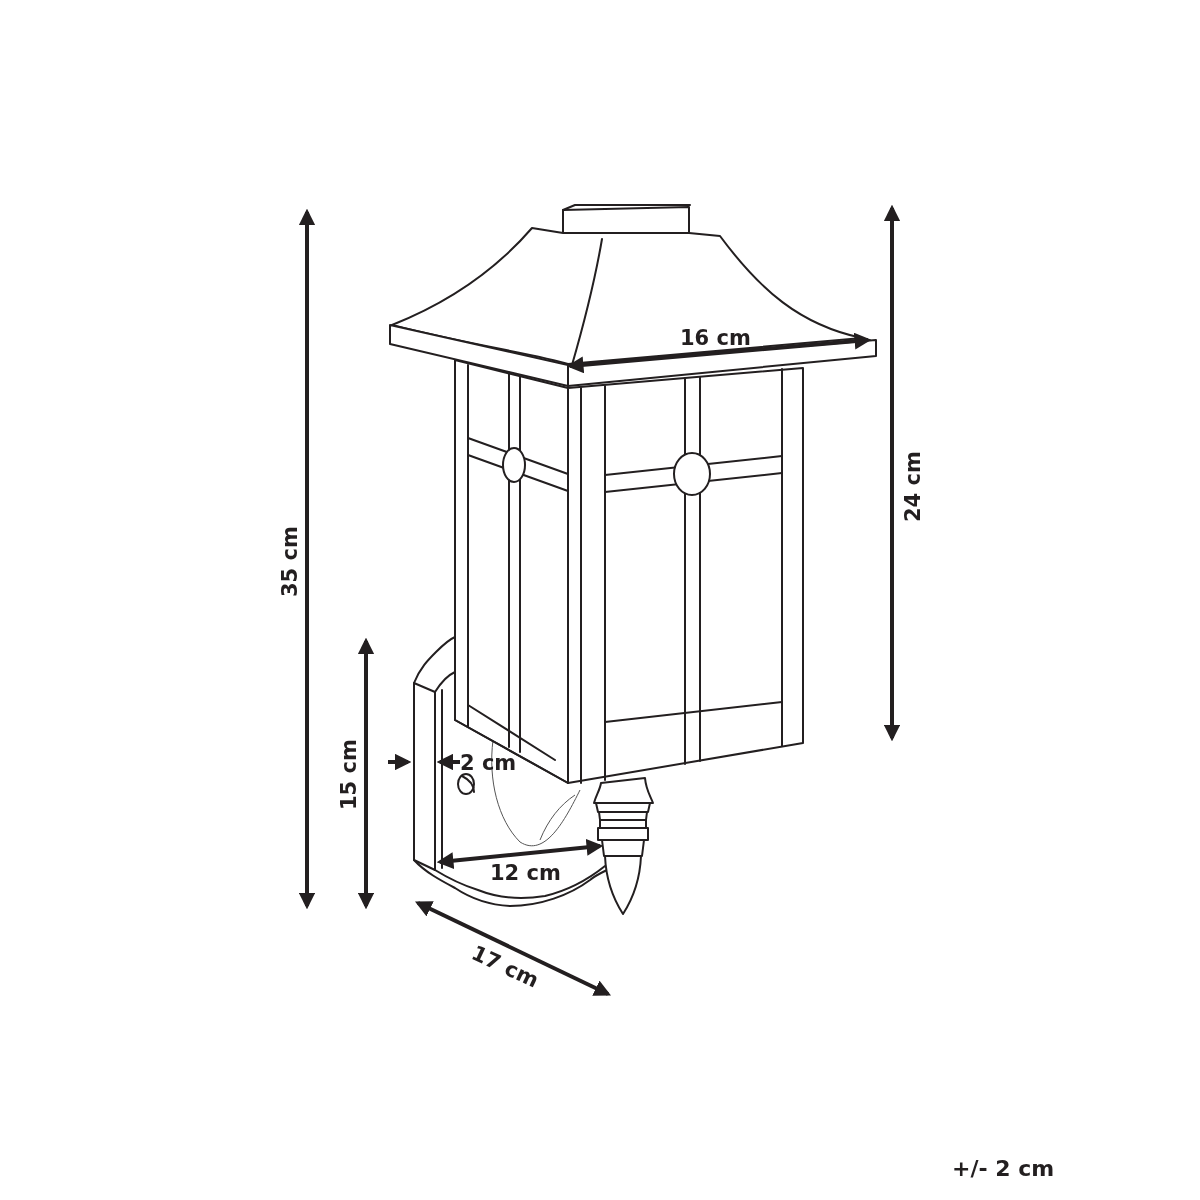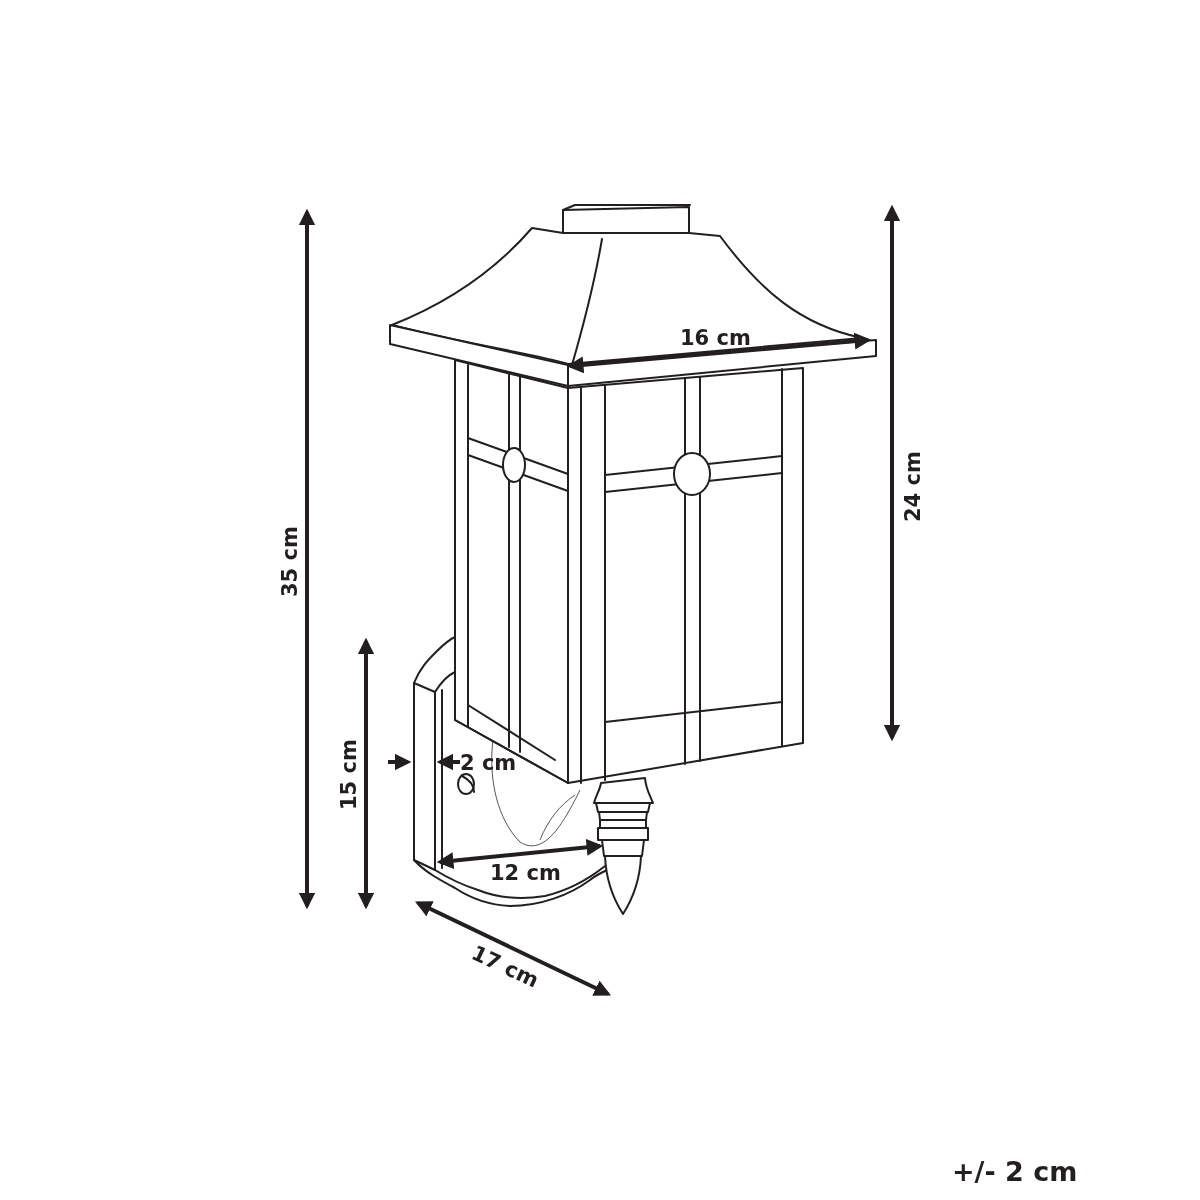--- a/index.html
+++ b/index.html
@@ -4,21 +4,21 @@
   <style>
     html, body { margin: 0; padding: 0; background: #ffffff; }
     body { width: 1200px; height: 1200px; position: relative; overflow: hidden; }
     #canvas { position: absolute; left: 0; top: 0; width: 1200px; height: 1200px; }
     .ln { fill: none; stroke: #231f20; stroke-width: 2; stroke-linejoin: round; stroke-linecap: round; }
     .thin { fill: none; stroke: #555; stroke-width: 1; }
     .fillw { fill: #ffffff; stroke: #231f20; stroke-width: 2; stroke-linejoin: round; }
     .dim { stroke: #231f20; stroke-width: 4; fill: none; }
     .arrow { fill: #231f20; }
     .lbl { font-family: "DejaVu Sans", sans-serif; font-weight: bold; font-size: 21px; fill: #231f20; }
-    .tol { position: absolute; left: 952px; top: 1156px; font-family: "DejaVu Sans", sans-serif; font-weight: bold; font-size: 27px; color: #231f20; }
+    .tol { position: absolute; left: 952px; top: 1156px; font-family: "DejaVu Sans", sans-serif; font-weight: bold; font-size: 22px; color: #231f20; }
   </style>
 </head>
 <body>
 
 <svg id="canvas" viewBox="0 0 1200 1200" xmlns="http://www.w3.org/2000/svg">
   <defs>
     <marker id="ah" viewBox="0 0 10 10" refX="8" refY="5" markerWidth="4.2" markerHeight="4.2" orient="auto-start-reverse">
       <path d="M0,0 L10,5 L0,10 z" class="arrow"></path>
     </marker>
   </defs>

